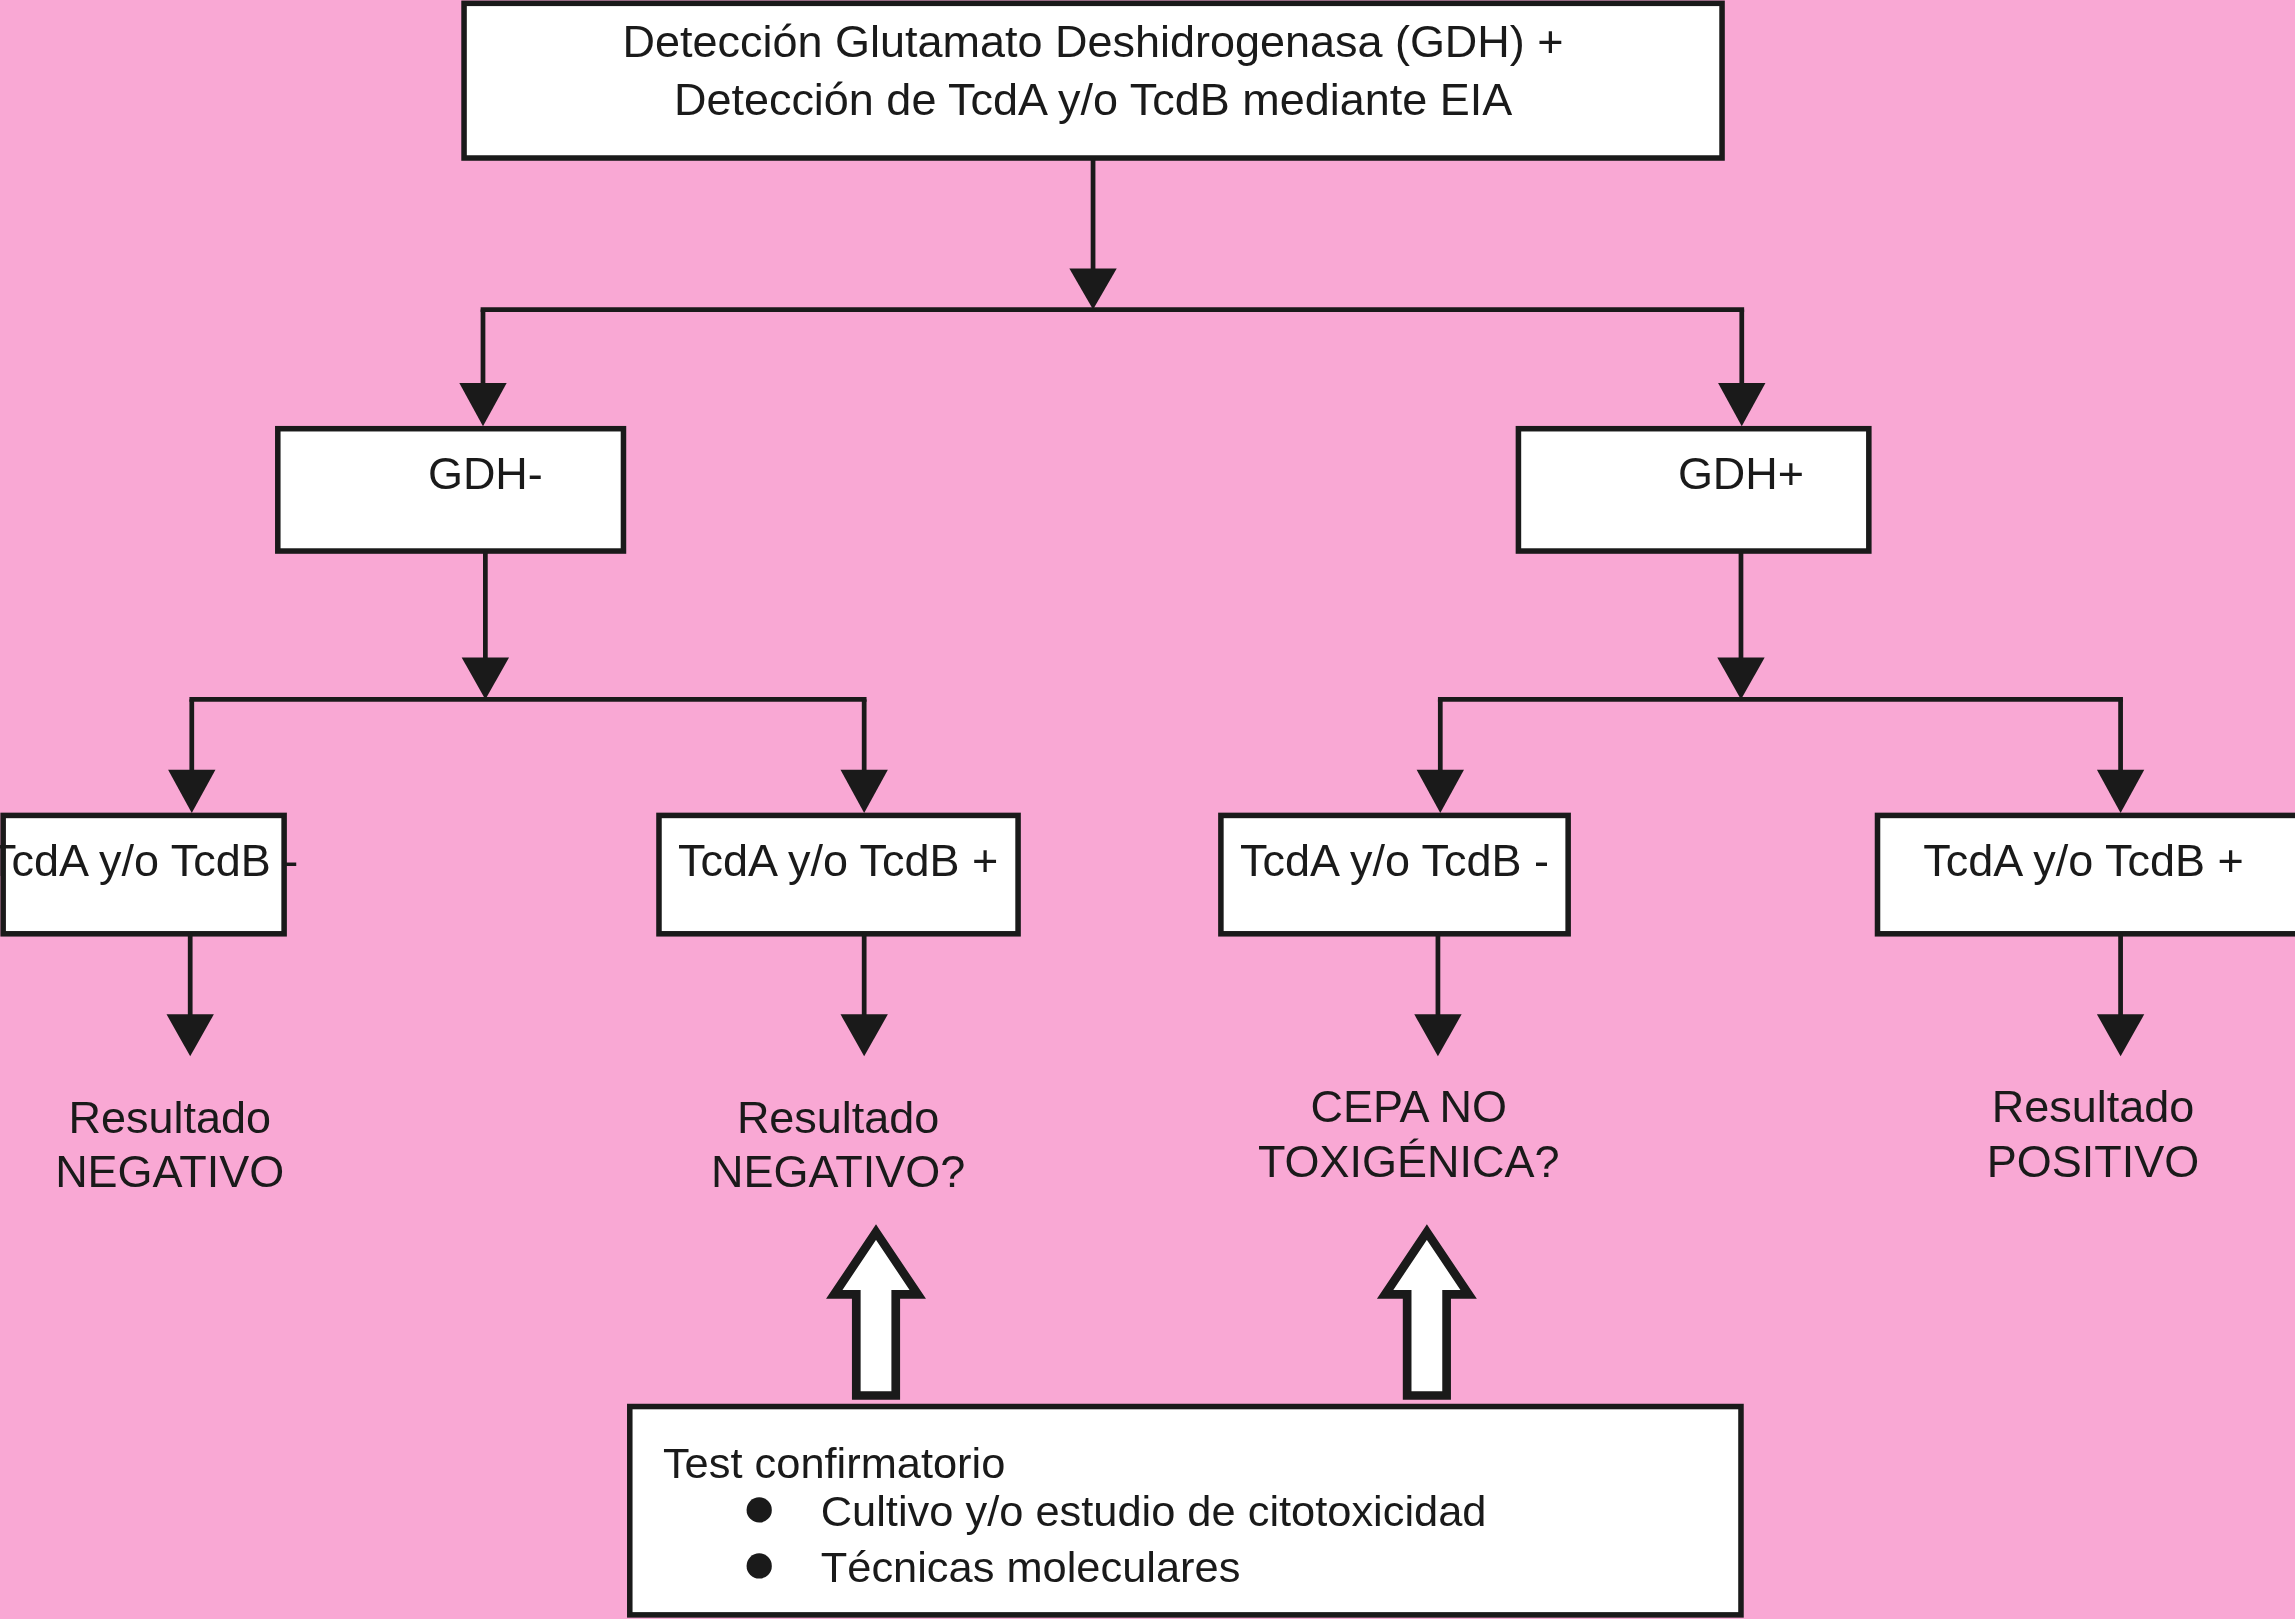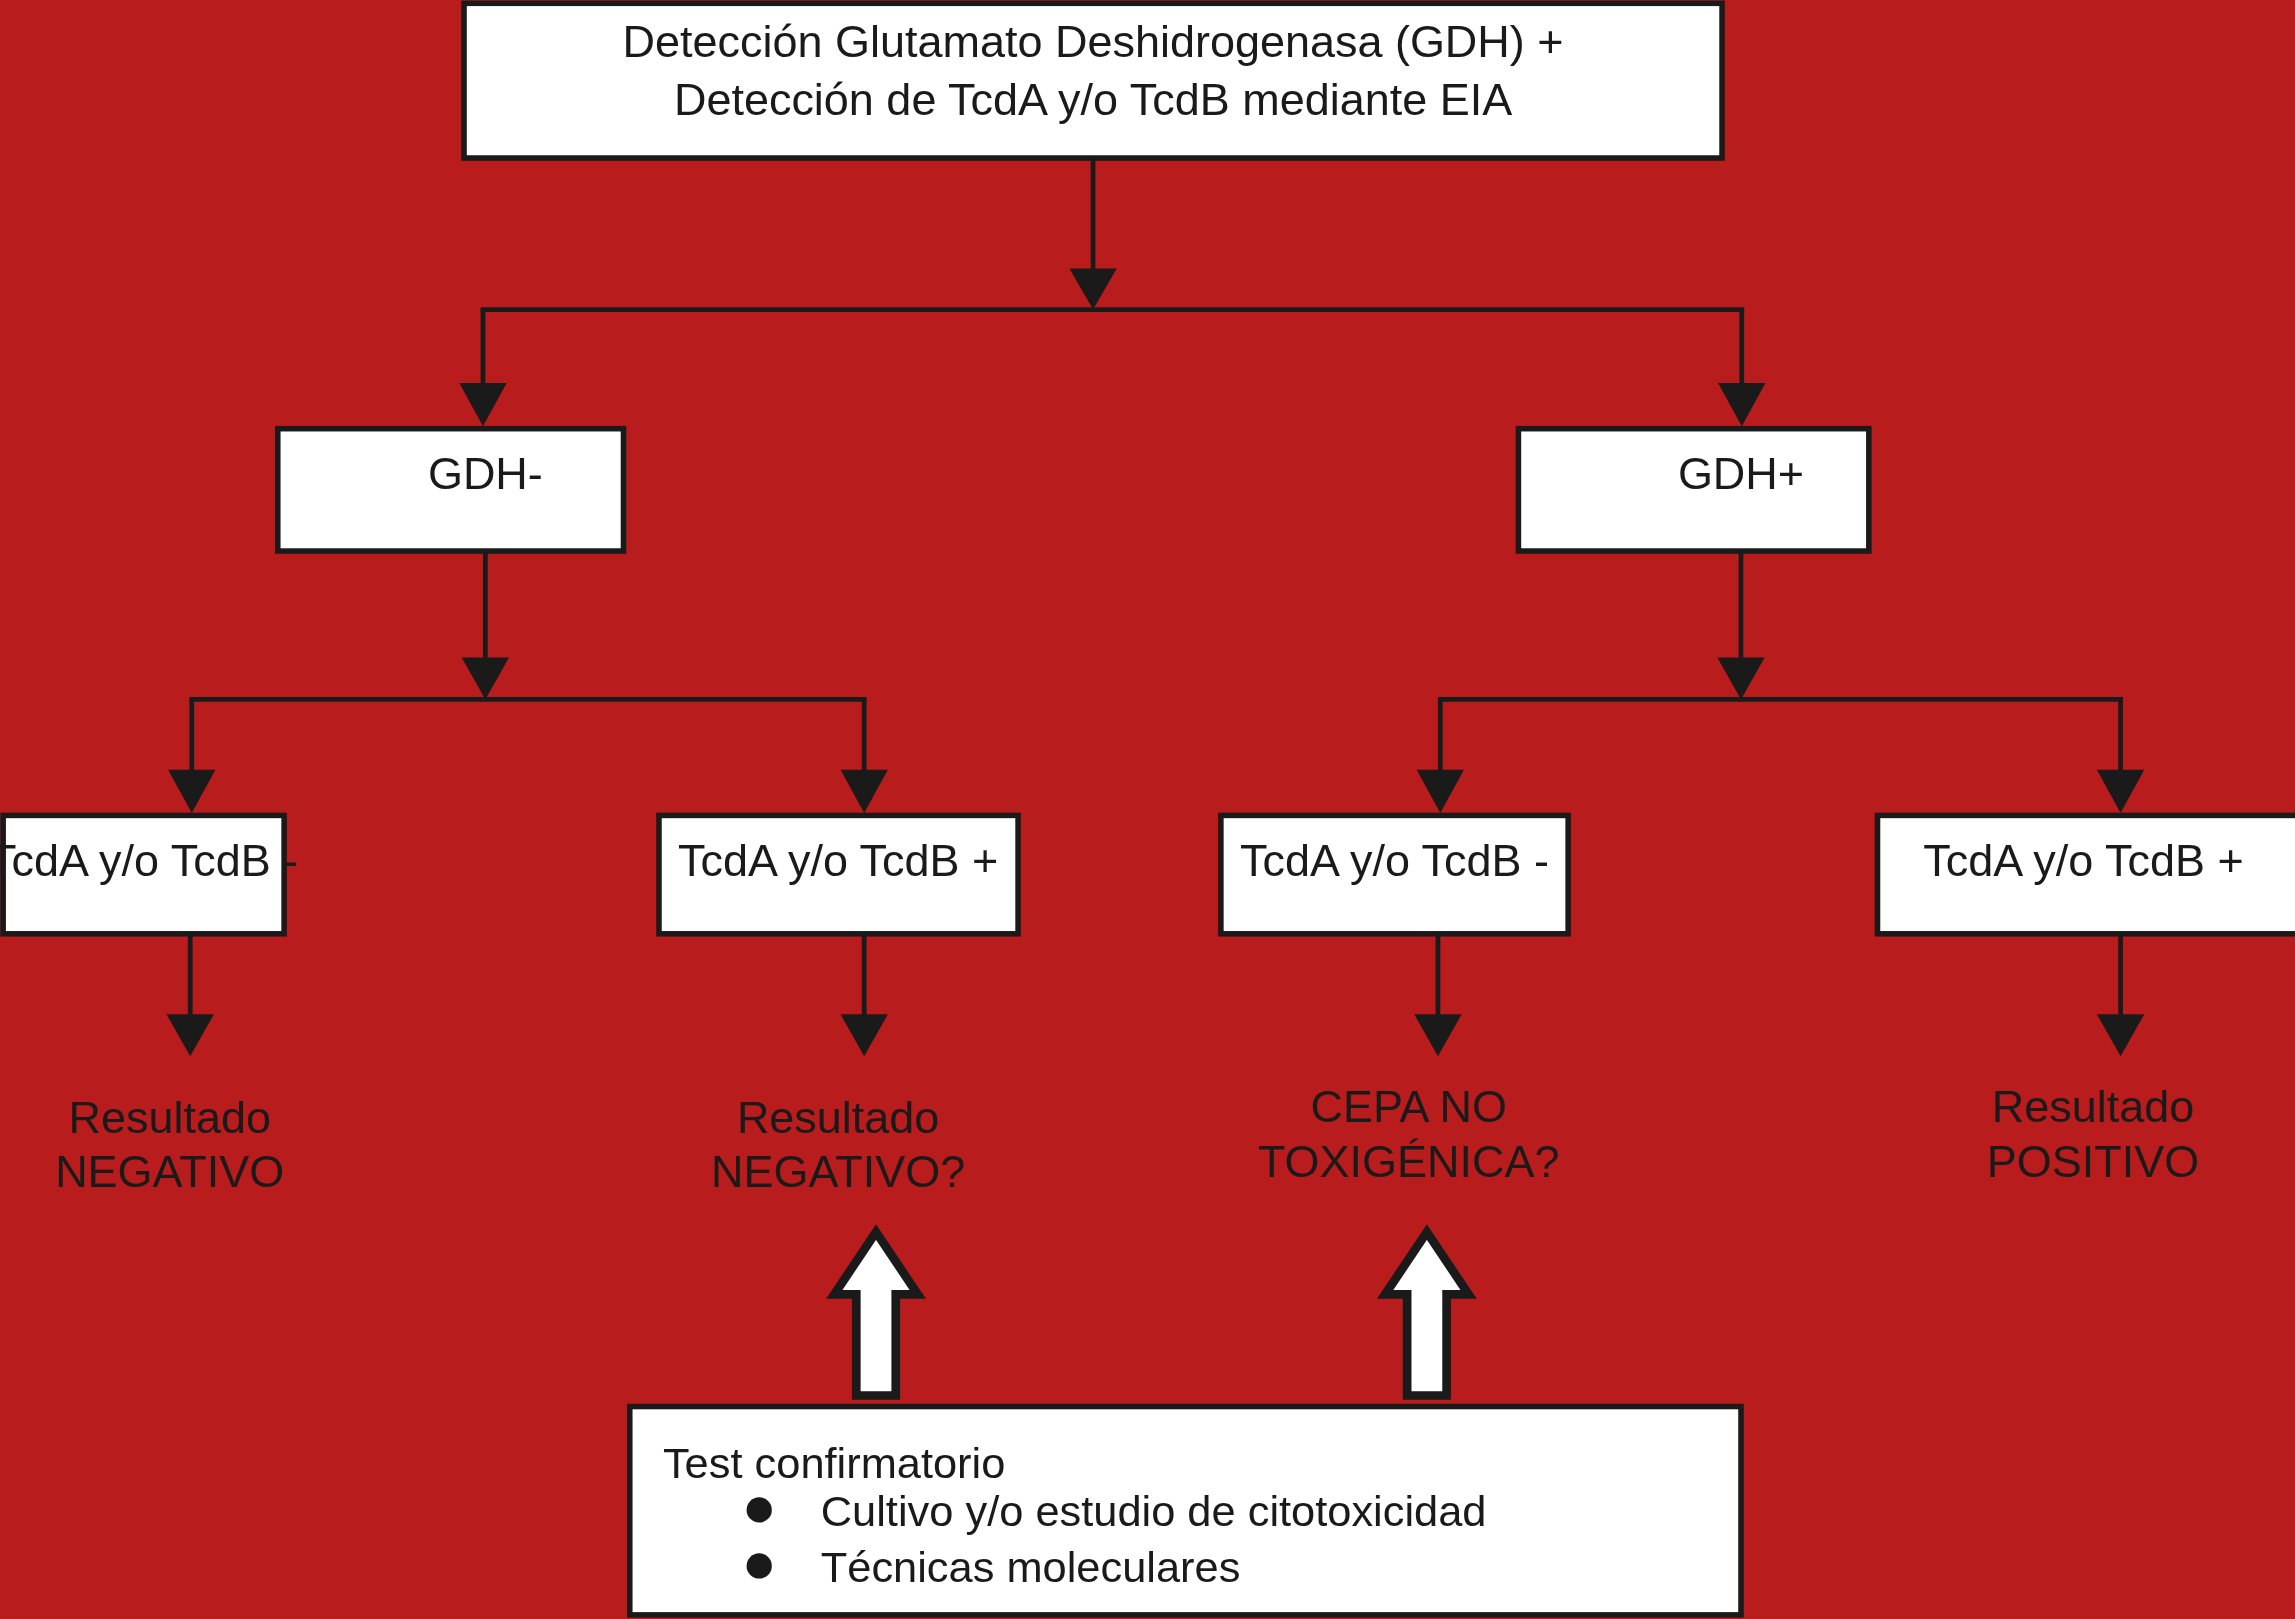--- a/index.html
+++ b/index.html
@@ -7,21 +7,21 @@
     padding: 0;
     background: #ffffff;
   }
   body {
     font-family: "Liberation Sans", sans-serif;
   }
   #stage {
     position: relative;
     width: 2295px;
     height: 1619px;
-    background: #b91c1c;
+    background: #f9a8d4;
     overflow: hidden;
   }
   svg#flow {
     position: absolute;
     top: 0;
     left: 0;
     width: 2295px;
     height: 1619px;
     display: block;
   }

